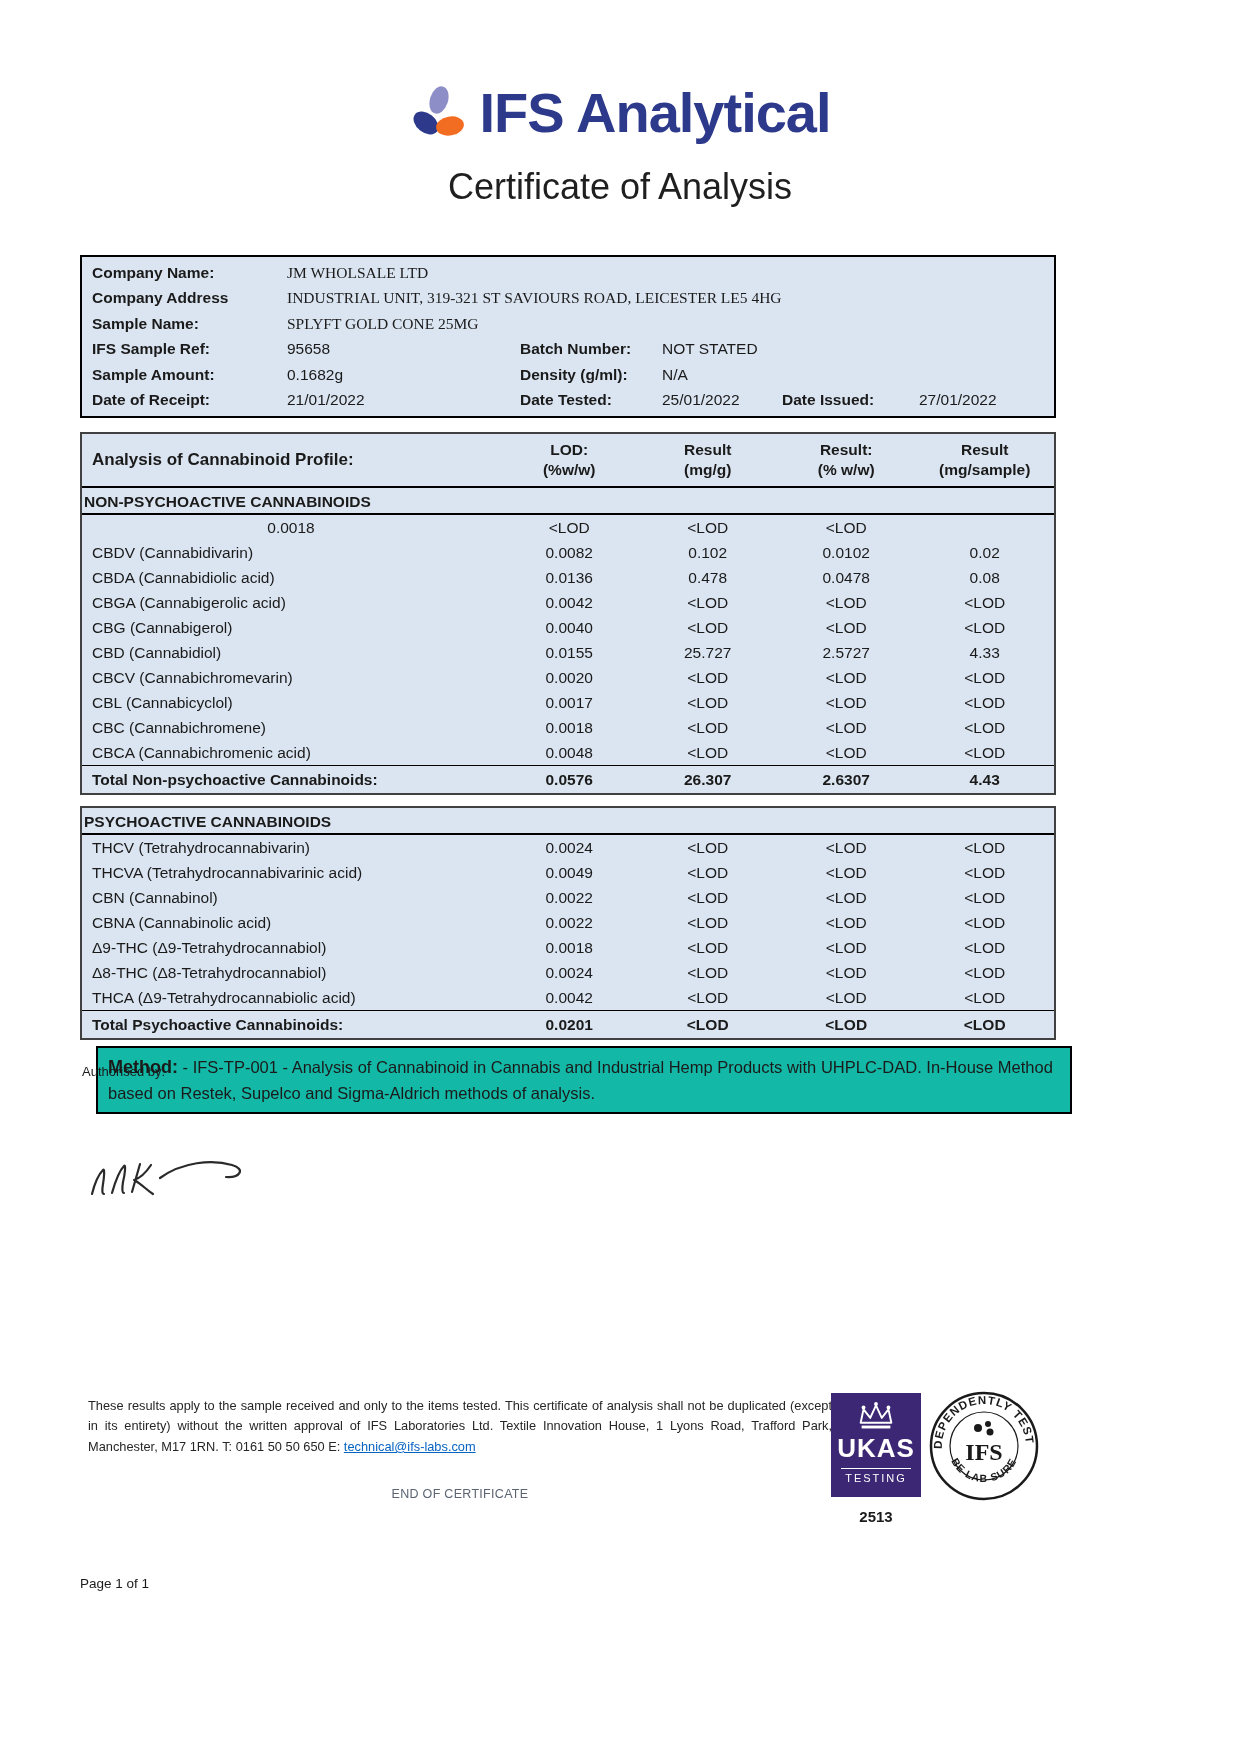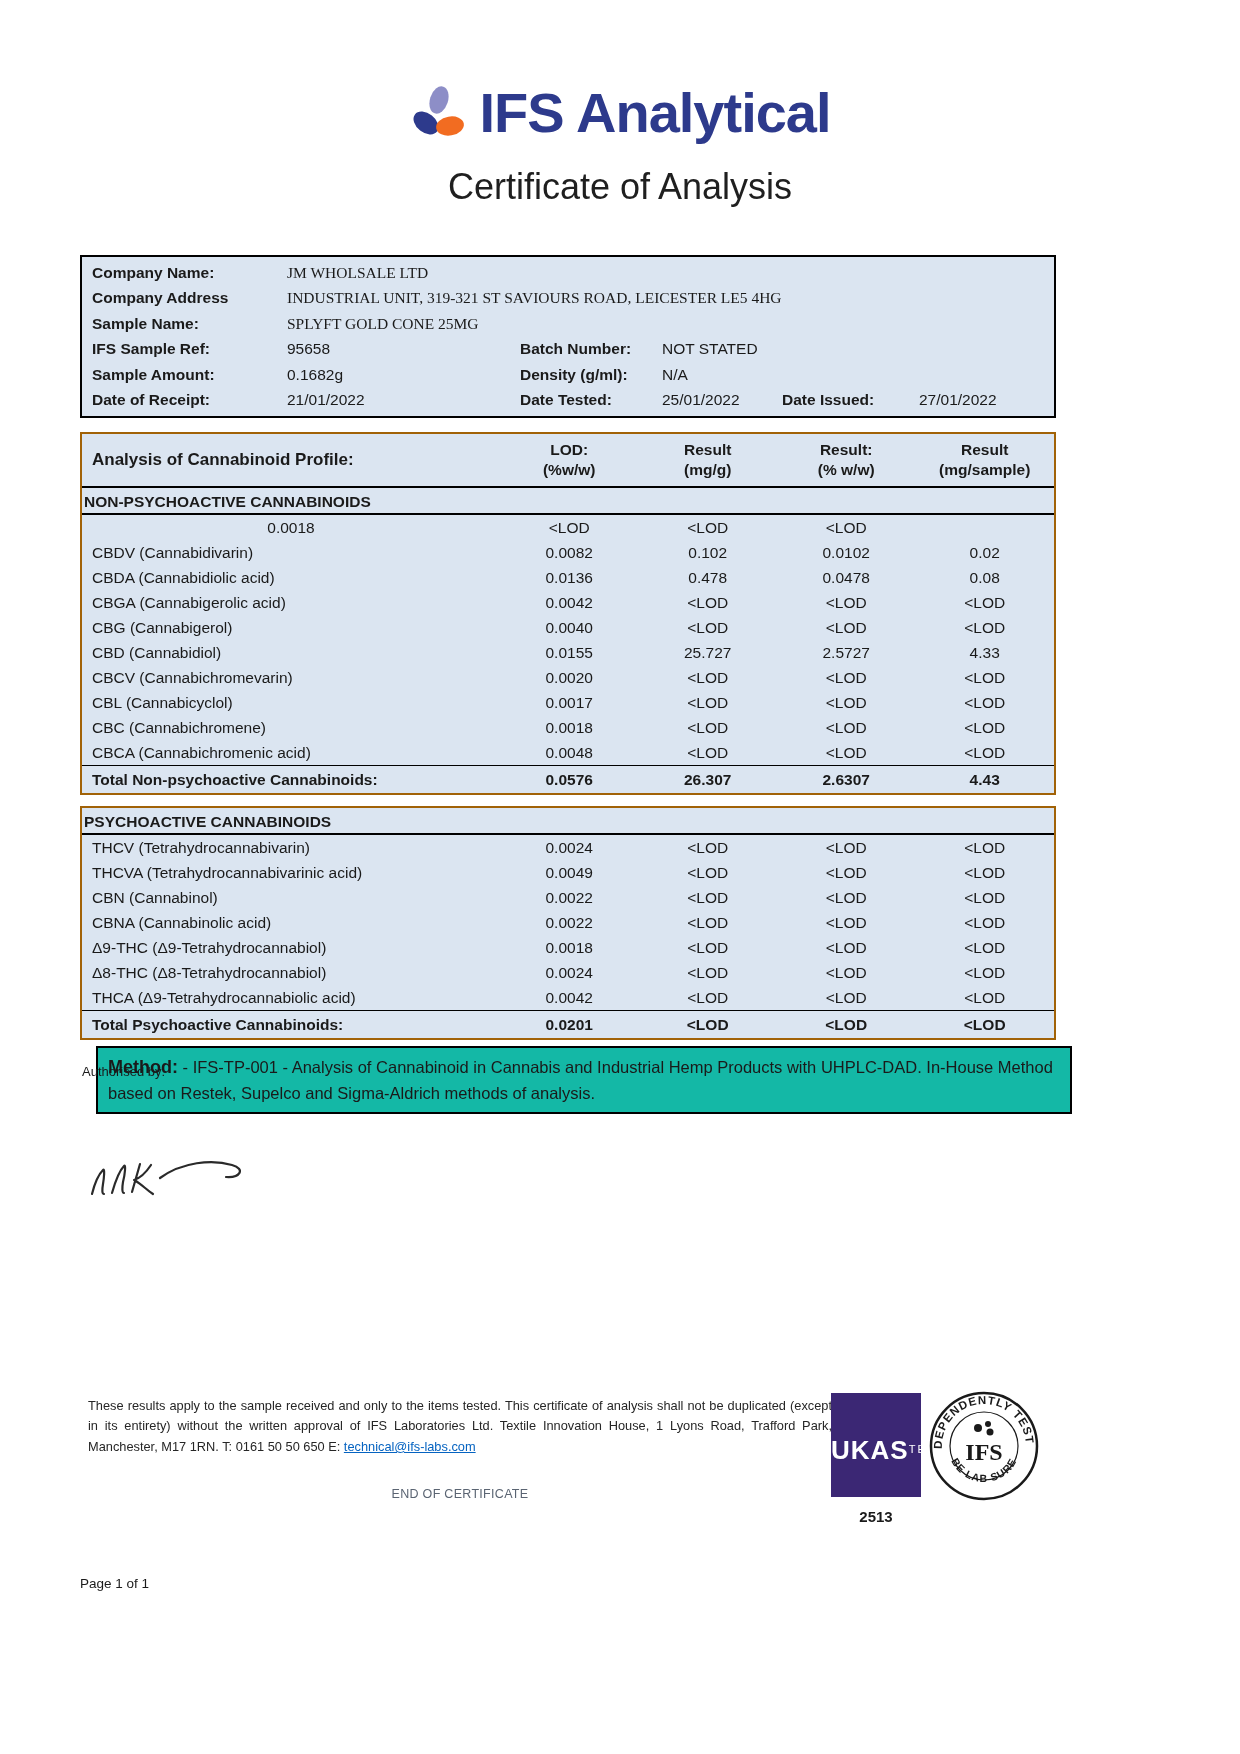--- a/index.html
+++ b/index.html
@@ -13,21 +13,21 @@
 
   
   .info-table { position: absolute; top: 255px; left: 80px; width: 976px; background: #dbe5f1; border: 2px solid #000; padding: 3px 0; }
   .info-row { display: grid; grid-template-columns: 205px 223px 152px 110px 147px 1fr; align-items: center; height: 25.5px; font-size: 15.5px; }
   .info-row .lbl { font-weight: 700; padding-left: 10px; }
   .info-row .val { font-weight: 400; }
   .span5 { grid-column: 2 / 7; font-family: Liberation Serif, serif; }
   .span3 { grid-column: 4 / 7; }
 
   
-  .ctable { position: absolute; left: 80px; width: 976px; background: #dbe5f1; border: 2px solid #a16207; font-size: 15.5px; }
+  .ctable { position: absolute; left: 80px; width: 976px; background: #dbe5f1; border: 2px solid #404040; font-size: 15.5px; }
   .t1 { top: 432px; }
   .t2 { top: 806px; }
   .trow { display: grid; grid-template-columns: 43% 14.25% 14.25% 14.25% 14.25%; align-items: center; }
   .trow .name { padding-left: 10px; text-align: left; }
   .trow .num { text-align: center; }
   .thead { height: 54px; border-bottom: 2px solid #000; }
   .thead .title { font-size: 17px; font-weight: 700; padding-left: 10px; }
   .col-h { text-align: center; font-weight: 700; line-height: 1.3; font-size: 15.5px; }
   .section-h { height: 27px; line-height: 27px; font-weight: 700; padding-left: 2px; border-bottom: 2px solid #000; }
   .drow { height: 25px; line-height: 25px; }
@@ -41,21 +41,21 @@
   .auth-label { position: absolute; top: 1064px; left: 82px; font-size: 13px; }
   .signature { position: absolute; top: 1152px; left: 84px; }
   .auth-name { position: absolute; top: 1210px; left: 82px; font-size: 16.5px; line-height: 1.6; }
 
   
   .disclaimer { position: absolute; top: 1396px; left: 88px; width: 744px; font-size: 12.8px; line-height: 1.6; color: #262626; text-align: justify; }
   .disclaimer a { color: #0563c1; text-decoration: underline; }
   .end-cert { position: absolute; top: 1487px; left: 88px; width: 744px; text-align: center; font-size: 12.5px; color: #5a6472; letter-spacing: 0.3px; }
   .page-num { position: absolute; top: 1576px; left: 80px; font-size: 13.5px; color: #1a1a1a; }
 
-  .ukas-box { position: absolute; top: 1393px; left: 831px; width: 90px; height: 104px; background: #3b2774; display: flex; flex-direction: row; align-items: center; padding-top: 8px; }
+  .ukas-box { position: absolute; top: 1393px; left: 831px; width: 90px; height: 104px; background: #3b2774; display: flex; flex-direction: column; align-items: center; padding-top: 8px; }
   .ukas-text { color: #fff; font-size: 26px; font-weight: 700; letter-spacing: 1px; margin-top: 2px; }
   .ukas-divider { width: 70px; height: 1px; background: #fff; margin: 4px 0 3px 0; }
   .ukas-sub { color: #fff; font-size: 11px; letter-spacing: 2px; }
   .ukas-number { position: absolute; top: 1508px; left: 831px; width: 90px; text-align: center; font-size: 15px; font-weight: 700; }
 
   .stamp { position: absolute; top: 1390px; left: 928px; }
 </style>
 </head>
 <body>
 

